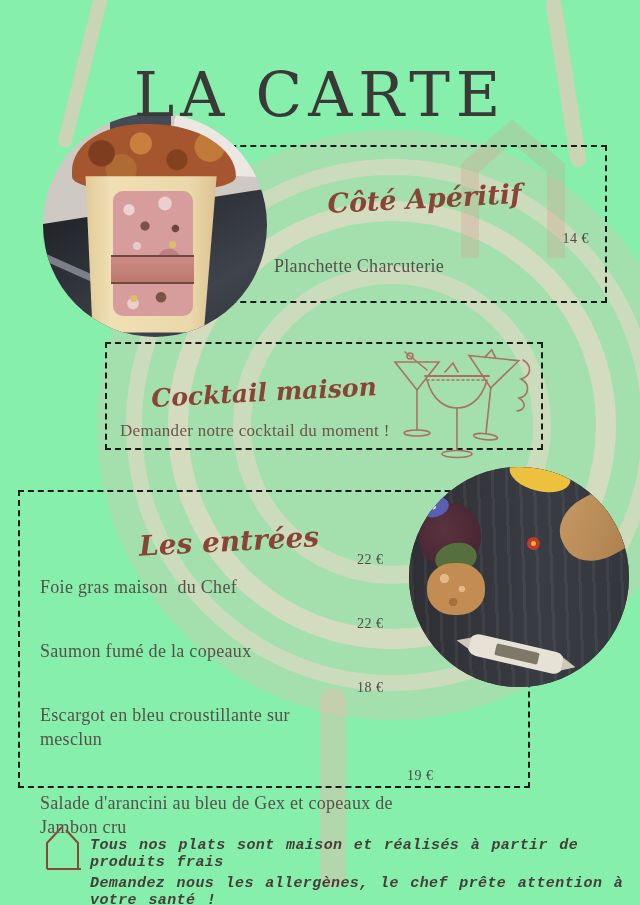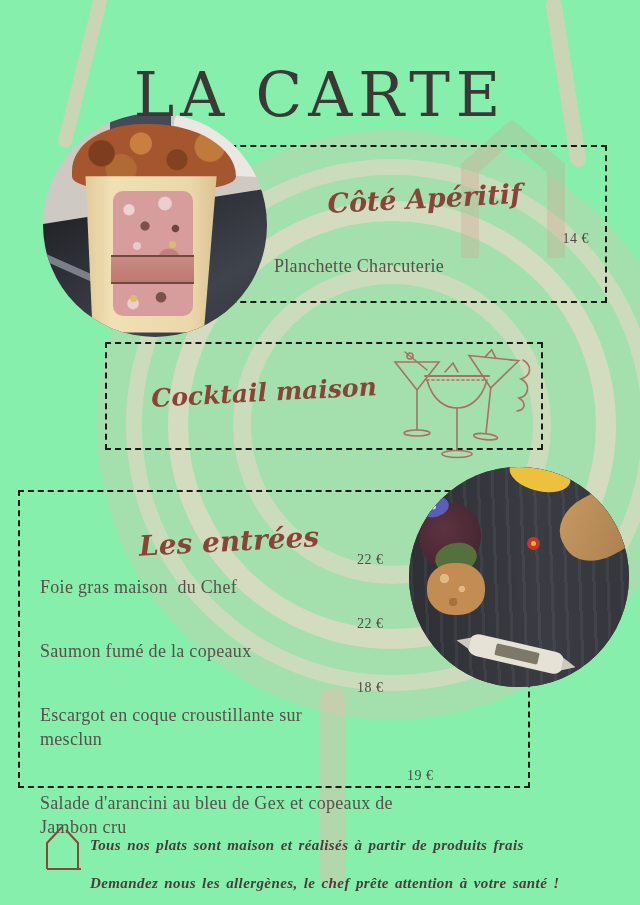--- a/index.html
+++ b/index.html
@@ -138,21 +138,21 @@
   .sp-butter{
     left:58px;top:176px;width:98px;height:22px;background:#e7e2d6;border-radius:10px;transform:rotate(13deg);
   }
   .sp-butter::before{content:"";position:absolute;left:-12px;top:5px;width:14px;height:12px;background:#cfc9bd;clip-path:polygon(0 50%,100% 0,100% 100%);}
   .sp-butter::after{content:"";position:absolute;right:-12px;top:4px;width:14px;height:13px;background:#cfc9bd;clip-path:polygon(100% 50%,0 0,0 100%);}
   .sp-label{left:86px;top:181px;width:44px;height:12px;background:#7d7868;transform:rotate(13deg);border-radius:2px;}
   
   .footer-icon{position:absolute;left:44px;top:824px;z-index:2;}
   .footer-line{
     position:absolute;left:90px;z-index:2;
-    font-family:Liberation Serif, serif;
+    font-family:Liberation Mono, monospace;
     font-style:italic;font-weight:700;
     font-size:15px;color:#473e39;letter-spacing:.4px;word-spacing:2px;
   }
   .footer-line1{top:822px;}
   .footer-line2{top:860px;}
 </style>
 </head>
 <body>
 
 <div class="page">
@@ -190,20 +190,21 @@
     <div class="ap-list">
       <div class="menu-row">
         <span class="row-name">Planchette Charcuterie</span>
         <span class="row-price">14 €</span>
       </div>
     </div>
   </section>
 
   <section class="dash-box box-cocktail">
     <h2 class="script ck-title">Cocktail maison</h2>
+    <p class="ck-note">Demander notre cocktail du moment !</p>
     <svg class="glasses" width="152" height="116" viewBox="0 0 152 116" fill="none" stroke="#ab7062" stroke-width="1.6" stroke-linecap="round">
       <path d="M8,16 L52,16 L30,44 Z"></path>
       <path d="M30,44 L30,84"></path>
       <ellipse cx="30" cy="87" rx="13" ry="3"></ellipse>
       <path d="M18,6 L40,24"></path>
       <circle cx="23" cy="10" r="3"></circle>
       <g transform="rotate(6 105 30)">
         <path d="M80,12 L130,12 L105,42 Z"></path>
         <path d="M105,42 L105,88"></path>
         <ellipse cx="105" cy="91" rx="12" ry="3"></ellipse>
@@ -224,21 +225,21 @@
     <div class="en-list">
       <div class="menu-row">
         <span class="row-name">Foie gras maison  du Chef</span>
         <span class="row-price">22 €</span>
       </div>
       <div class="menu-row">
         <span class="row-name">Saumon fumé de la copeaux</span>
         <span class="row-price">22 €</span>
       </div>
       <div class="menu-row">
-        <span class="row-name">Escargot en coque croustillante sur mesclun</span>
+        <span class="row-name">Escargot en bleu croustillante sur mesclun</span>
         <span class="row-price">18 €</span>
       </div>
       <div class="menu-row">
         <span class="row-name">Salade d'arancini au bleu de Gex et copeaux de Jambon cru</span>
         <span class="row-price">19 €</span>
       </div>
     </div>
   </section>
 
   <div class="photo salmon-photo" title="Saumon fumé sur ardoise (photo)">

